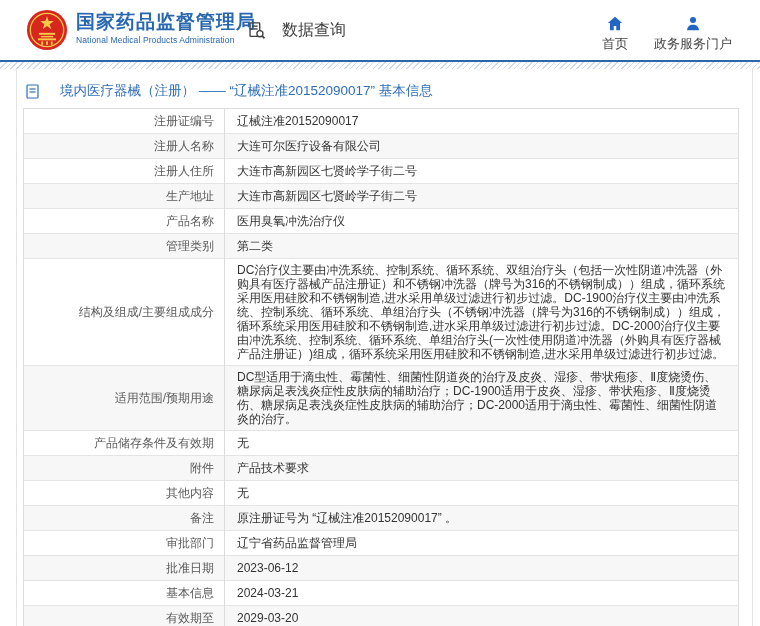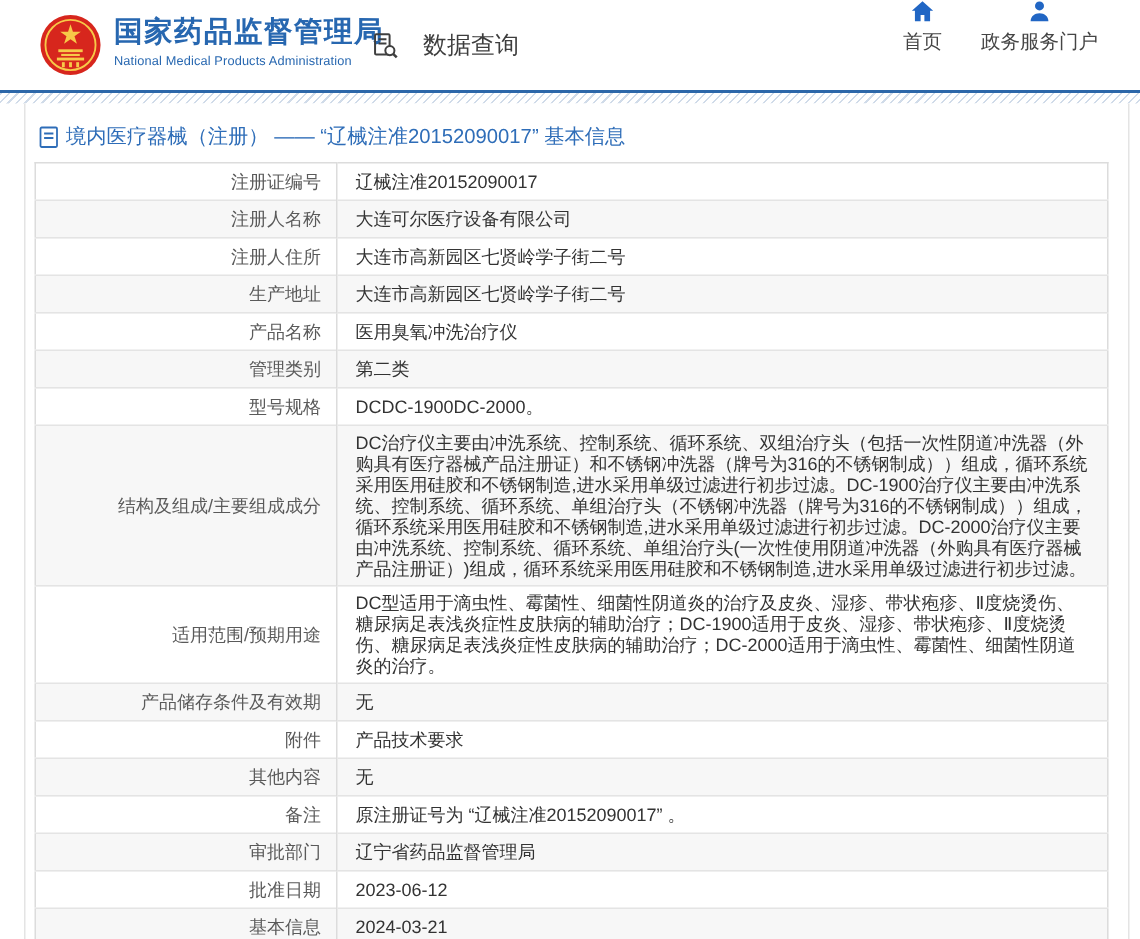--- a/index.html
+++ b/index.html
@@ -7,31 +7,31 @@
     font-family:"Liberation Sans","DejaVu Sans",sans-serif; }
 
   
   .header { position:relative; height:60px; background:#fff; }
   .logo-wrap { position:absolute; left:26px; top:9px; width:42px; height:42px; }
   .brand { position:absolute; left:76px; top:10px; }
   .brand-cn { font-size:19px; font-weight:bold; color:#2767b0; letter-spacing:1px; line-height:24px;text-align:right; }
   .brand-en { font-size:8.5px; color:#2767b0; line-height:12px; letter-spacing:.1px; }
   .dataquery { position:absolute; left:247px; top:20px; display:flex; align-items:center; gap:16px; cursor:pointer; }
   .dataquery span { font-size:16px; color:#3d3d3d; }
-  .topnav { position:absolute; right:28px; top:0; display:flex; gap:26px; }
+  .topnav { position:absolute; right:28px; top:16px; display:flex; gap:26px; }
   .topnav .nav-item { display:flex; flex-direction:column; align-items:center; gap:4px; cursor:pointer; }
   .topnav .nav-label { font-size:13px; color:#454545; }
   .blue-rule { height:2px; background:#2c67a9; }
   .hatch { height:7px;
     background:repeating-linear-gradient(135deg, rgba(170,190,215,.55) 0 1px, rgba(255,255,255,0) 1px 4px); }
 
   
   .content { position:absolute; left:16px; top:69px; width:737px; height:557px;
     border-left:1px solid #e4e4e4; border-right:1px solid #e4e4e4; background:#fff; }
-  .breadcrumb { padding:13px 0 8px 9px; display:flex; align-items:center; gap:5px;text-align:center; }
+  .breadcrumb { padding:13px 0 8px 9px; display:flex; align-items:center; gap:21px;text-align:center; }
   .breadcrumb-text { font-size:13.5px; color:#2e6db8; }
 
   
   table.info { border-collapse:collapse; table-layout:fixed; width:716px; margin-left:6px;
     border:1px solid #dcdcdc; }
   table.info tr { border-bottom:1px solid #e4e4e4; }
   table.info tr:nth-child(even) { background:#f7f7f7; }
   table.info th { width:201px; border-right:1px solid #dcdcdc; font-weight:normal;
     text-align:right; color:#5a5a5a; font-size:12px; line-height:14px; padding:3px 10px;
     vertical-align:middle;margin-top:26px; }
@@ -128,24 +128,20 @@
         </tr>
         <tr>
           <th>产品名称</th>
           <td>医用臭氧冲洗治疗仪</td>
         </tr>
         <tr>
           <th>管理类别</th>
           <td>第二类</td>
         </tr>
         <tr>
-          <th>型号规格</th>
-          <td>DCDC-1900DC-2000。</td>
-        </tr>
-        <tr>
           <th>结构及组成/主要组成成分</th>
           <td class="multiline">DC治疗仪主要由冲洗系统、控制系统、循环系统、双组治疗头（包括一次性阴道冲洗器（外购具有医疗器械产品注册证）和不锈钢冲洗器（牌号为316的不锈钢制成））组成，循环系统采用医用硅胶和不锈钢制造,进水采用单级过滤进行初步过滤。DC-1900治疗仪主要由冲洗系统、控制系统、循环系统、单组治疗头（不锈钢冲洗器（牌号为316的不锈钢制成））组成，循环系统采用医用硅胶和不锈钢制造,进水采用单级过滤进行初步过滤。DC-2000治疗仪主要由冲洗系统、控制系统、循环系统、单组治疗头(一次性使用阴道冲洗器（外购具有医疗器械产品注册证）)组成，循环系统采用医用硅胶和不锈钢制造,进水采用单级过滤进行初步过滤。</td>
         </tr>
         <tr>
           <th>适用范围/预期用途</th>
           <td class="multiline">DC型适用于滴虫性、霉菌性、细菌性阴道炎的治疗及皮炎、湿疹、带状疱疹、Ⅱ度烧烫伤、糖尿病足表浅炎症性皮肤病的辅助治疗；DC-1900适用于皮炎、湿疹、带状疱疹、Ⅱ度烧烫伤、糖尿病足表浅炎症性皮肤病的辅助治疗；DC-2000适用于滴虫性、霉菌性、细菌性阴道炎的治疗。</td>
         </tr>
         <tr>
           <th>产品储存条件及有效期</th>
           <td>无</td>

